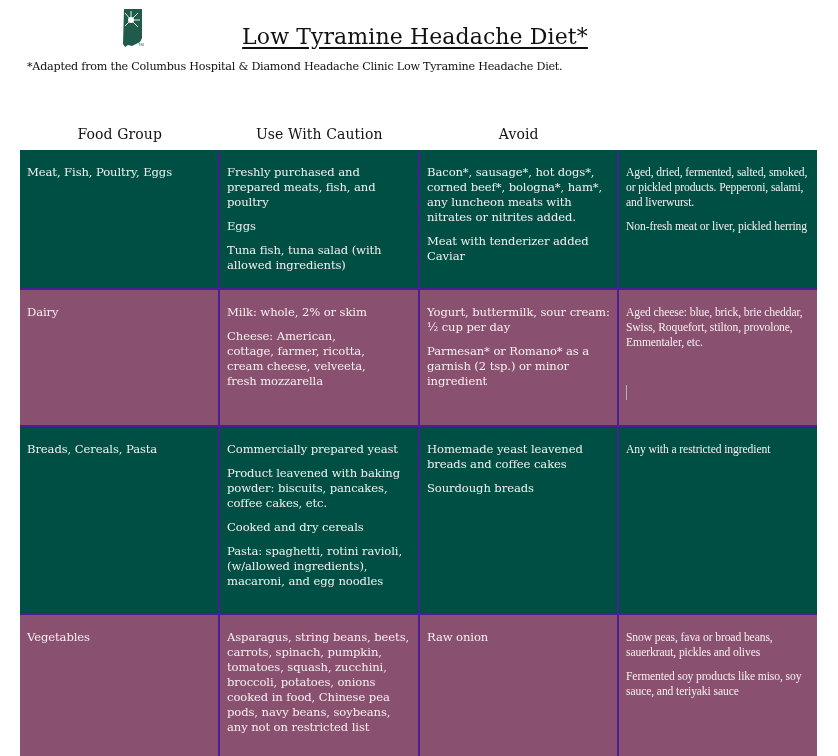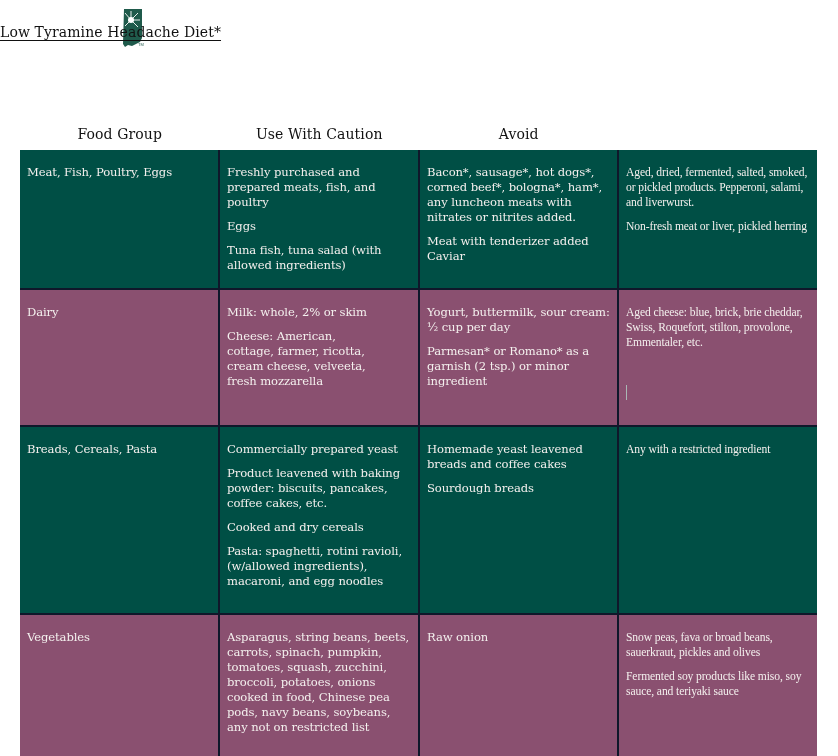--- a/index.html
+++ b/index.html
@@ -1,28 +1,28 @@
 <!DOCTYPE html>
 <html><head>
 <meta charset="utf-8">
 <style>
   html, body { margin:0; padding:0; background:#ffffff; }
   body { width:838px; height:756px; overflow:hidden; position:relative; font-family:"DejaVu Serif", serif; color:#111; }
   .logo { position:absolute; left:42px; top:8px; width:104px; height:42px; }
   .logo-text { position:absolute; left:0; top:0; font-family:"Liberation Serif", serif; color:#1f5a4b; font-size:13.5px; line-height:13px; letter-spacing:-0.3px; }
   .logo-mark { position:absolute; left:80px; top:0; width:22px; height:40px; }
   .logo-tm { position:absolute; left:96px; top:34px; font-size:4px; color:#1f5a4b; font-family:"Liberation Sans", sans-serif; }
-  .title { position:absolute; left:0; width:830px; top:24px; text-align:left; font-family:"DejaVu Serif", serif; font-size:14px; text-decoration:underline; text-underline-offset:3px; letter-spacing:0.1px; padding-left:0; }
+  .title { position:absolute; left:0; width:830px; top:24px; text-align:center; font-family:"DejaVu Serif", serif; font-size:22px; text-decoration:underline; text-underline-offset:3px; letter-spacing:0.1px; padding-left:0; }
   .title span { position:relative; left:0; }
   .intro { position:absolute; left:27px; top:60px; width:790px; font-family:"DejaVu Serif", serif; font-size:11.2px; line-height:14.5px; letter-spacing:-0.25px; }
   .intro p { margin:0; }
   .headers { position:absolute; left:20px; top:126px; width:798px; display:flex; }
   .headers div { width:199.5px; text-align:center; font-size:14px; font-family:"DejaVu Serif", serif; letter-spacing:0.1px; }
   table.diet { position:absolute; left:20px; top:150px; width:797px; border-collapse:collapse; table-layout:fixed; }
-  table.diet td { vertical-align:top; color:#f4f0ee; font-family:"DejaVu Serif", serif; font-size:11.6px; line-height:15px; letter-spacing:-0.1px; padding:15px 7px 6px 7px; border:2px solid #0f172a; }
+  table.diet td { vertical-align:top; color:#f4f0ee; font-family:"DejaVu Serif", serif; font-size:11.6px; line-height:15px; letter-spacing:-0.1px; padding:15px 7px 6px 7px; border:2px solid #4c1d95; }
   table.diet tr td:first-child { border-left:none; }
   table.diet tr td:last-child { border-right:none;font-family:Liberation Serif, serif; }
   table.diet tr:first-child td { border-top:none; }
   tr.green td { background:#004f45; }
   tr.purple td { background:#8a5070; }
   td p { margin:0 0 9px 0; }
   .caret { display:inline-block; width:1px; height:15px; background:#aab7b5; margin-top:26px; }
 </style>
 </head>
 <body>
@@ -39,20 +39,21 @@
       <line x1="9" y1="12" x2="3" y2="18"></line>
     </g>
     <circle cx="9" cy="12" r="3" fill="#ffffff"></circle>
   </svg>
   <span class="logo-tm">TM</span>
 </div>
 
 <div class="title"><span>Low Tyramine Headache Diet*</span></div>
 
 <div class="intro">
+  <p>*Adapted from the Columbus Hospital &amp; Diamond Headache Clinic Low Tyramine Headache Diet.</p>
 </div>
 
 <div class="headers">
   <div>Food Group</div>
   <div>Use With Caution</div>
   <div>Avoid</div>
 </div>
 
 <table class="diet">
   <colgroup>

